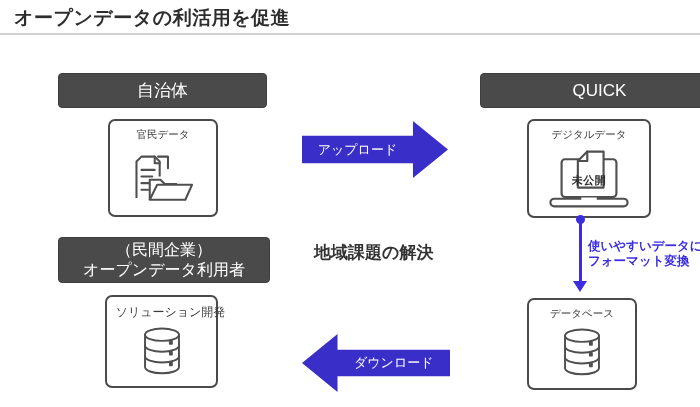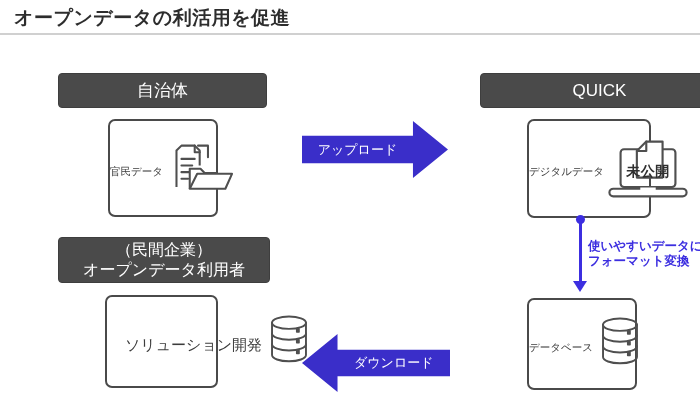--- a/index.html
+++ b/index.html
@@ -46,44 +46,44 @@
   }
   #hdr-municipality { left: 58px; top: 73px; width: 209px; height: 35px; }
   #hdr-quick        { left: 480px; top: 73px; width: 239px; height: 35px; }
   #hdr-users        { left: 58px; top: 237px; width: 212px; height: 46px; flex-direction: column; font-size: 16px; }
   .iconbox {
     position: absolute;
     background: #ffffff;
     border: 2px solid var(--box-border, #4a4a4a);
     border-radius: 7px;
     display: flex;
-    flex-direction: row;
+    flex-direction: column;
     align-items: center;
     justify-content: space-between;
   }
   #box-kanmin   { left: 108px; top: 119px; width: 110px; height: 98px; }
   #box-digital  { left: 527px; top: 119px; width: 124px; height: 99px; }
   #box-solution { left: 105px; top: 295px; width: 113px; height: 93px; }
   #box-database { left: 527px; top: 298px; width: 110px; height: 92px; }
   .boxlabel {
     margin-top: 7px;
     font-size: 10.5px;
     color: #3c3c3c;
     white-space: nowrap;
   }
-  #box-solution .boxlabel { font-size: 15px; margin-left: 18px; }
+  #box-solution .boxlabel { font-size: 12px; margin-left: 18px; }
   .icon-wrap { position: relative; flex: 1; display: flex; align-items: center; justify-content: center; width: 100%; }
   .icon-svg { display: block; }
   .laptop-wrap { position: relative; width: 88px; height: 60px; }
   .laptop-wrap svg { position: absolute; inset: 0; }
   .status-text {
     position: absolute;
     left: 0; right: 0; top: 24px;
     text-align: center;
-    font-size: 14px;
+    font-size: 11px;
     font-weight: bold;
     color: #2f2f2f;
     letter-spacing: 0.5px;
   }
   .arrow {
     position: absolute;
     background: var(--accent-blue, #3a2ec9);
   }
   #arrow-upload {
     left: 302px; top: 121px; width: 146px; height: 57px;
@@ -233,14 +233,15 @@
   </div>
 
   <div class="arrow" id="arrow-download">
     <div class="arrow-label">ダウンロード</div>
   </div>
 
   <div class="arrow" id="arrow-upload">
     <div class="arrow-label">アップロード</div>
   </div>
 
+  <div class="center-text">地域課題の解決</div>
 
 </div>
 
 </body></html>

